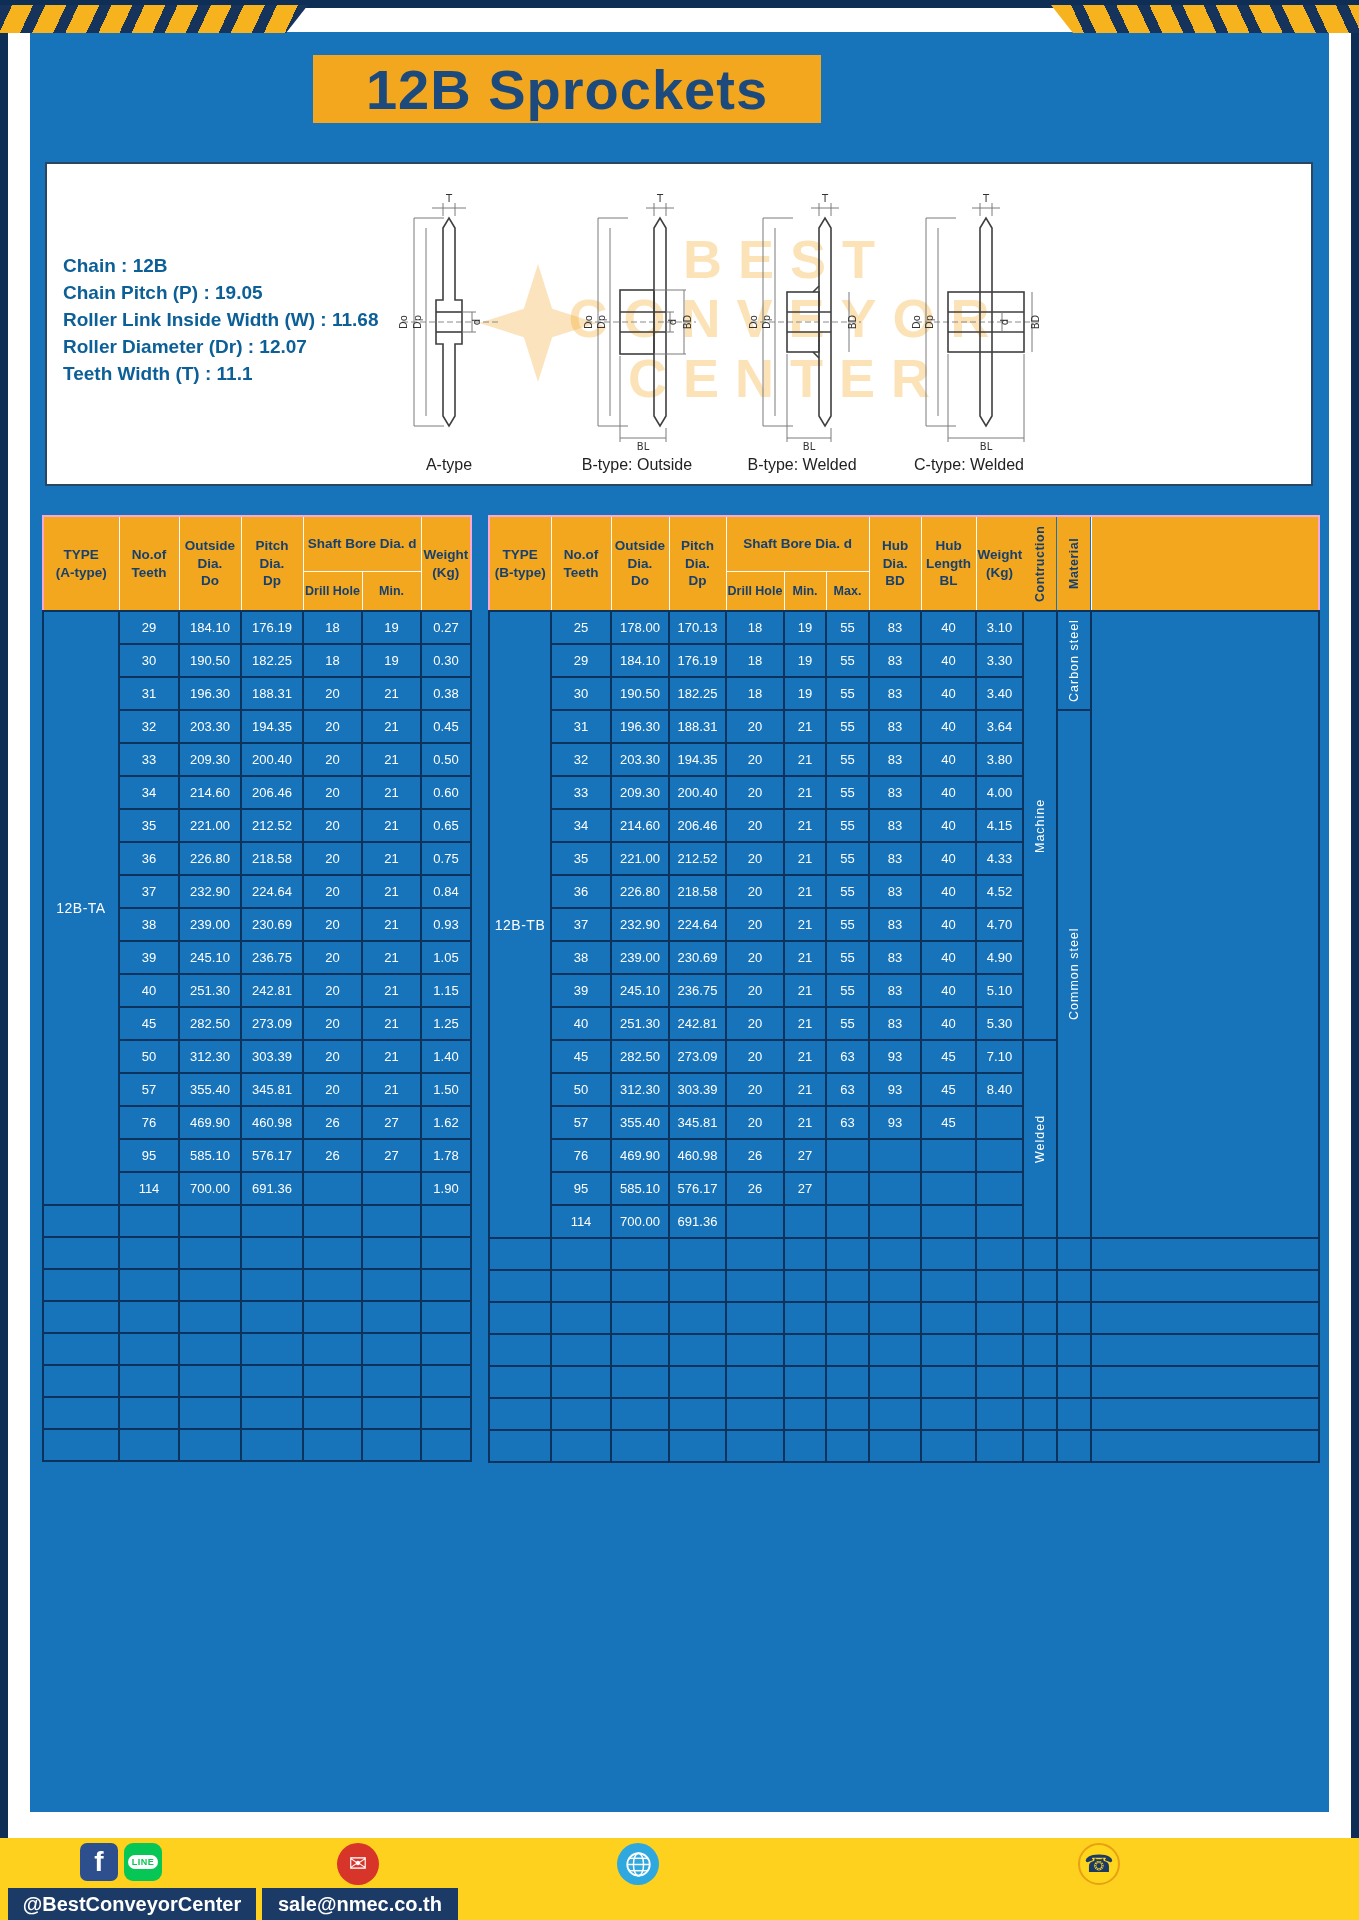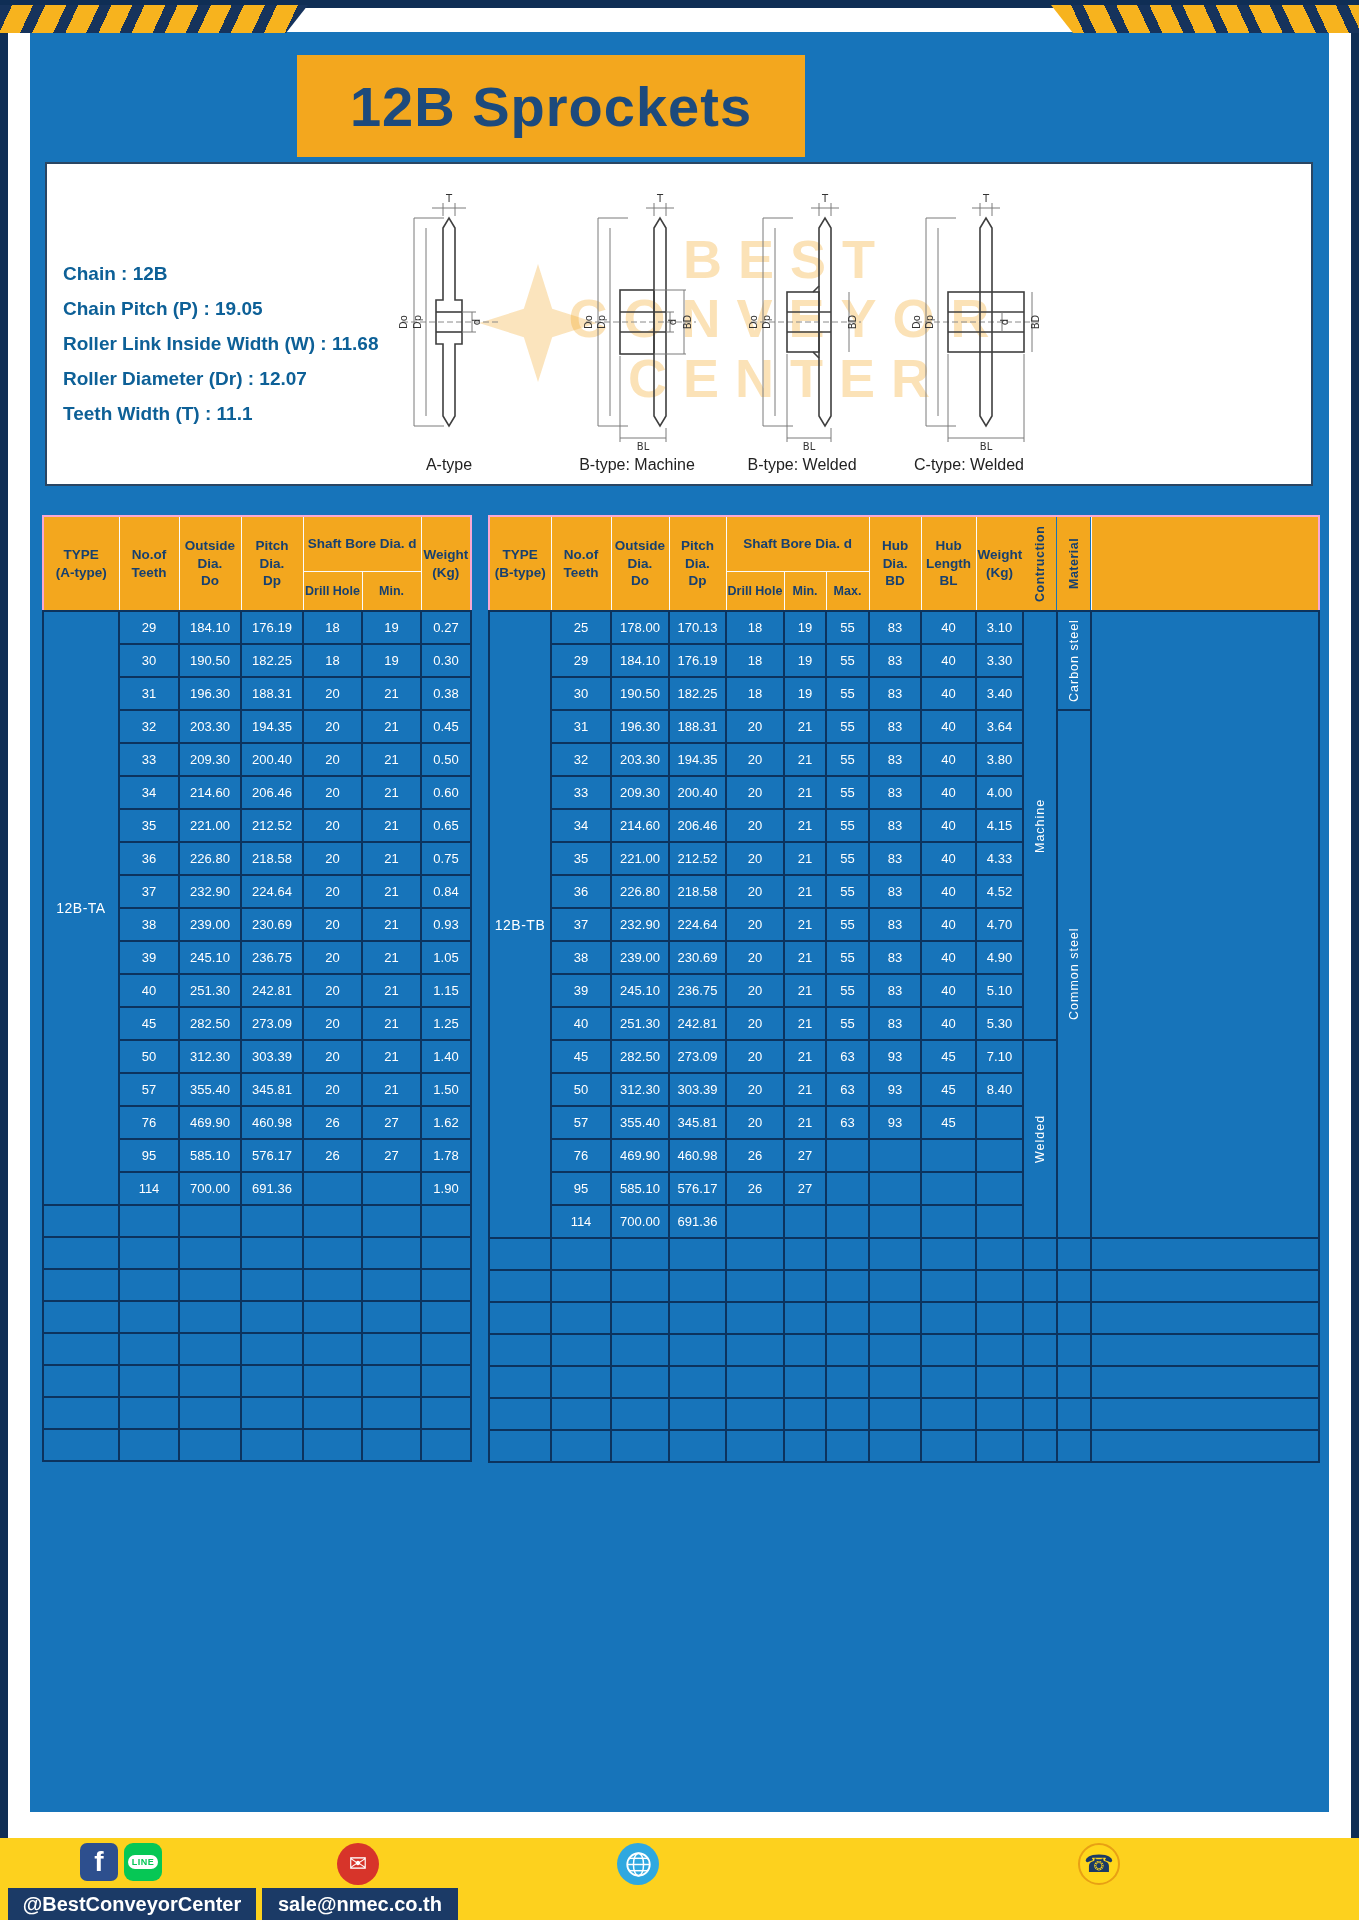--- a/index.html
+++ b/index.html
@@ -9,29 +9,29 @@
   .content-bg { position:absolute; left:30px; top:32px; right:30px; bottom:108px; background:#1774ba; }
 
   
   .stripe { position:absolute; top:5px; height:28px;
     background:repeating-linear-gradient(115deg,#16335c 0 11px,#f7b31e 11px 30px); }
   .stripe.left { left:0; width:308px; clip-path:polygon(0 0,100% 0,calc(100% - 22px) 100%,0 100%); }
   .stripe.right { right:0; width:308px;
     background:repeating-linear-gradient(65deg,#16335c 0 11px,#f7b31e 11px 30px);
     clip-path:polygon(0 0,100% 0,100% 100%,22px 100%); }
 
-  .title-banner { position:absolute; left:297px; top:55px; width:508px; height:102px; background:#f3a71e;
+  .title-banner { position:absolute; left:313px; top:55px; width:508px; height:68px; background:#f3a71e;
     display:flex; align-items:center; justify-content:center; }
   .title-banner span { font-size:56px; font-weight:bold; color:#1d4a7c; letter-spacing:1px; }
 
   
   .panel { position:absolute; left:45px; top:162px; width:1268px; height:324px; background:#ffffff;
     border:2px solid #2a4663; }
   .spec-lines { position:absolute; left:16px; top:88px; z-index:2; }
-  .spec-line { font-size:19px; font-weight:bold; color:#0d6097; line-height:27px; white-space:nowrap;margin-top:8px; }
+  .spec-line { font-size:19px; font-weight:bold; color:#0d6097; line-height:27px; white-space:nowrap; }
 
   .watermark-text { position:absolute; left:440px; top:66px; width:600px; text-align:center; z-index:0;
     color:rgba(243,166,35,0.33); font-weight:bold; font-size:54px; letter-spacing:16px; line-height:1.1; }
   .wm-star { position:absolute; left:432px; top:100px; width:118px; height:118px; z-index:0;
     background:rgba(243,166,35,0.30);
     clip-path:polygon(50% 0,62% 38%,100% 50%,62% 62%,50% 100%,38% 62%,0 50%,38% 38%); }
 
   .drawing { position:absolute; top:30px; width:170px; display:flex; flex-direction:column; align-items:center; z-index:1; }
   .drawing .caption { font-size:16px; color:#222; margin-top:2px; white-space:nowrap;text-align:center; }
   .draw-svg { width:150px; height:260px; }
@@ -151,21 +151,21 @@
         <text class="lbl" text-anchor="middle" transform="rotate(-90 114 128)" x="114" y="128">d</text>
         <line class="dim" x1="92" y1="96" x2="124" y2="96"></line>
         <line class="dim" x1="92" y1="160" x2="124" y2="160"></line>
         <line class="dim" x1="122" y1="96" x2="122" y2="160"></line>
         <text class="lbl" text-anchor="middle" transform="rotate(-90 129 128)" x="129" y="128">BD</text>
         <line class="dim" x1="58" y1="162" x2="58" y2="248"></line>
         <line class="dim" x1="104" y1="234" x2="104" y2="248"></line>
         <line class="dim" x1="58" y1="244" x2="104" y2="244"></line>
         <text class="lbl" x="81" y="256" text-anchor="middle">BL</text>
       </svg>
-      <div class="caption">B-type: Machine</div>
+      <div class="caption">B-type: Outside</div>
     </div>
 
     <div class="drawing" style="left:670px;">
       <svg class="draw-svg" viewBox="0 0 150 260">
         <line class="cl" x1="24" y1="128" x2="134" y2="128"></line>
         <path class="pl" d="M92,34 L98,24 L104,34 L104,222 L98,232 L92,222 Z"></path>
         <rect class="pl" x="60" y="98" width="32" height="60"></rect>
         <line class="pl" x1="86" y1="98" x2="92" y2="92"></line>
         <line class="pl" x1="86" y1="158" x2="92" y2="164"></line>
         <line class="pl" x1="60" y1="118" x2="104" y2="118"></line>

